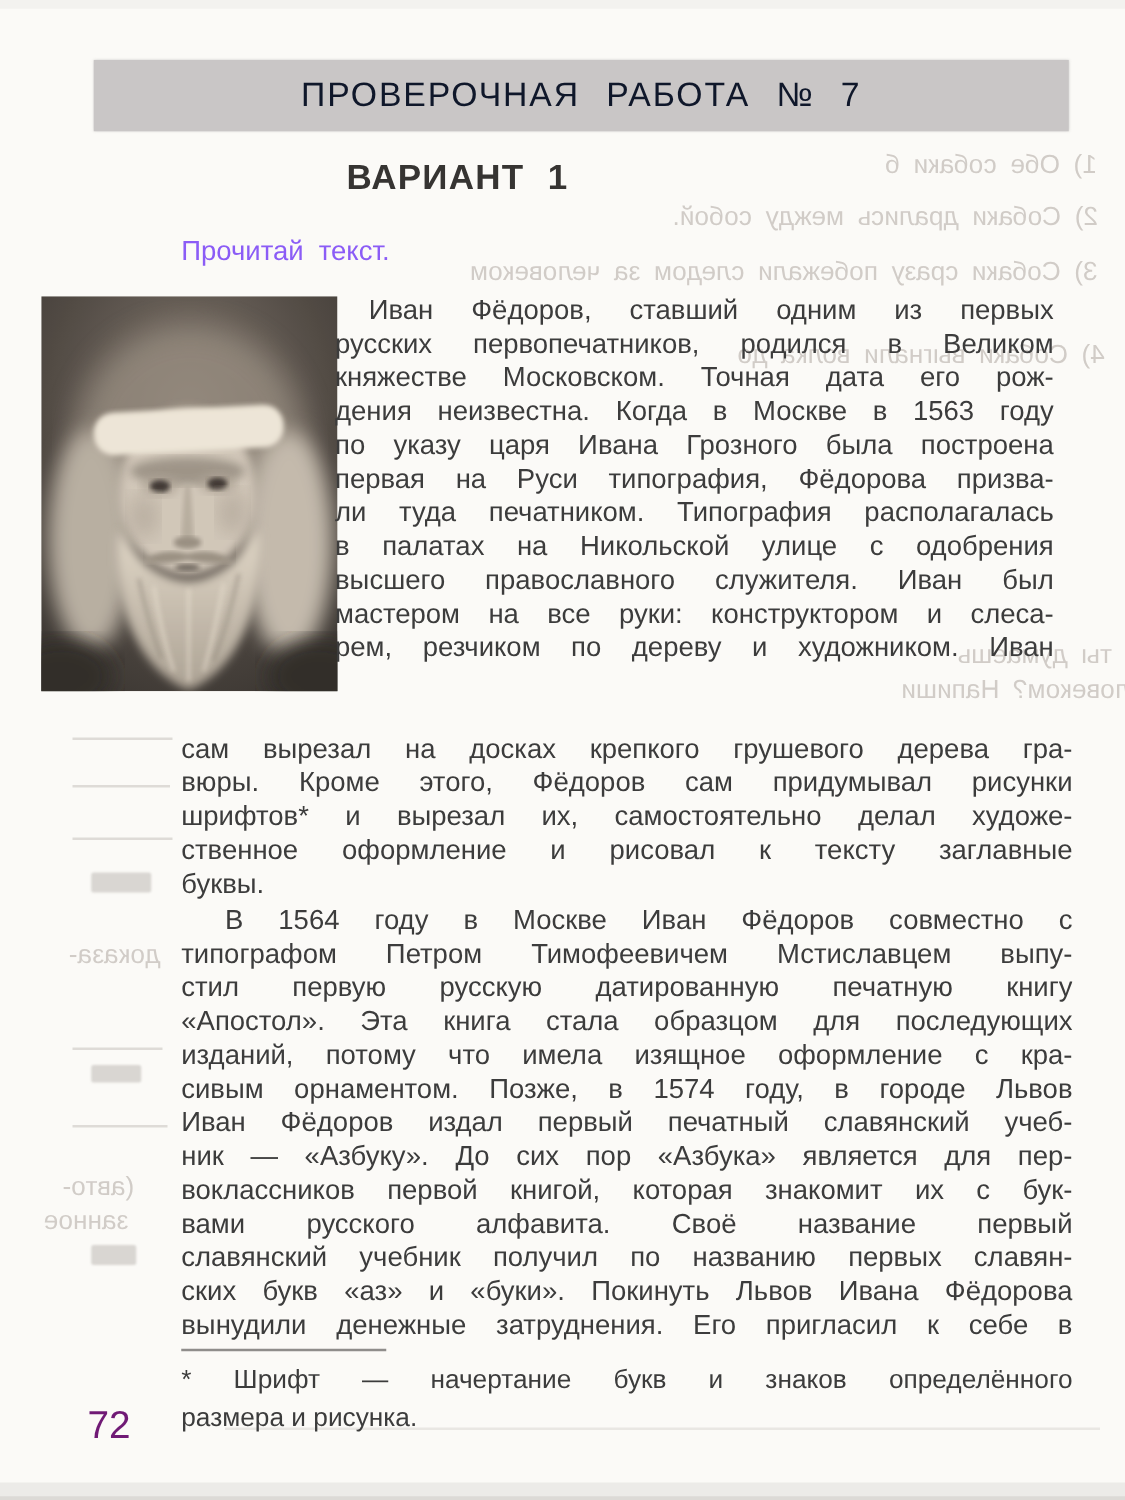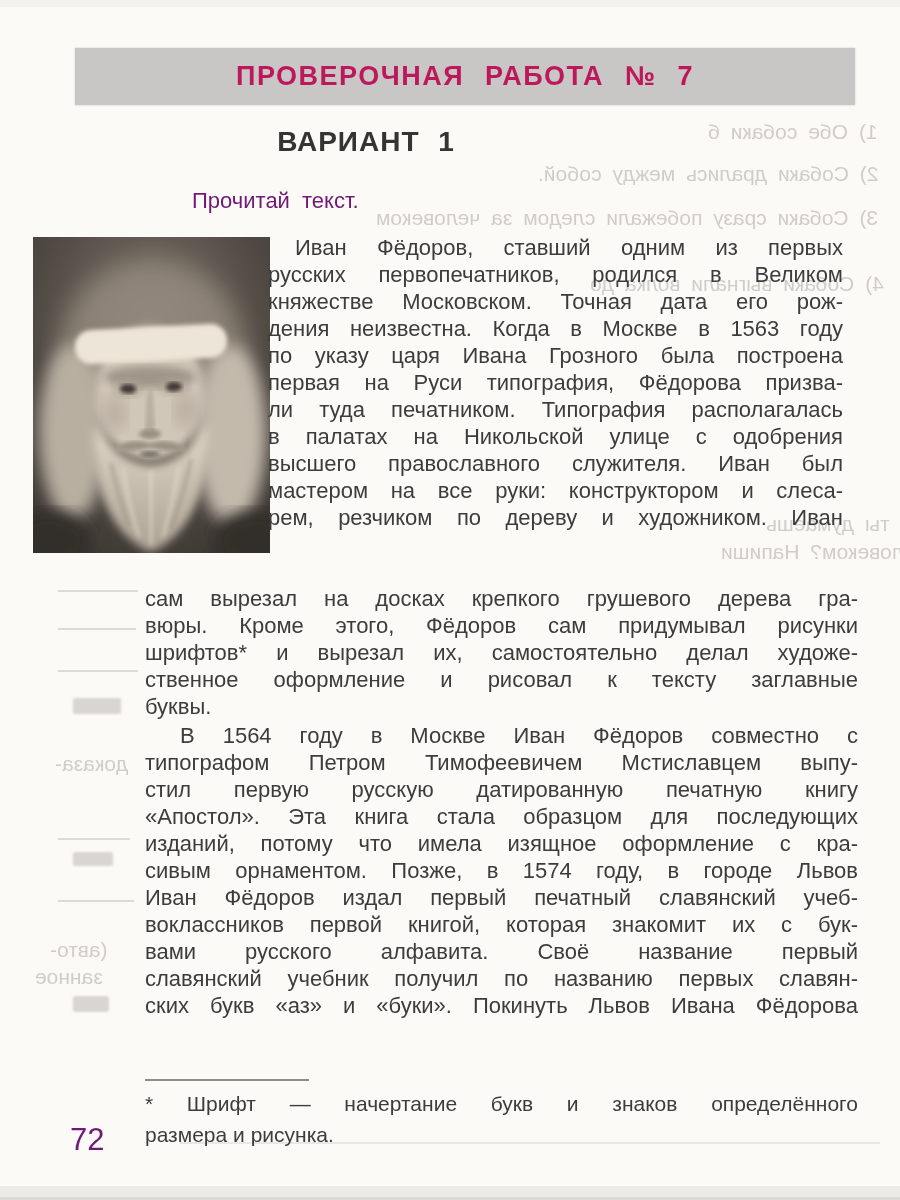--- a/index.html
+++ b/index.html
@@ -11,30 +11,30 @@
   }
   .abs{position:absolute;}
   
   .banner{
     left:75px;top:48px;width:780px;height:57px;
     background:#c9c6c6;
     display:flex;align-items:center;justify-content:center;
     box-shadow:0 0 2px rgba(120,120,120,.35);
   }
   .banner-title{
-    font-size:27px;font-weight:bold;color:#be185d;
+    font-size:27px;font-weight:normal;color:#0f172a;
     letter-spacing:1.5px;word-spacing:12px;white-space:nowrap;
   }
   .variant{
     left:0;top:126px;width:732px;text-align:center;
     font-size:28px;font-weight:bold;color:#363432;
     letter-spacing:1px;word-spacing:10px;
   }
   .instruction{
-    left:145px;top:188px;font-size:22px;color:#701a75;word-spacing:6px;margin-left:47px;
+    left:145px;top:188px;font-size:22px;color:#8b5cf6;word-spacing:6px;
   }
   
   .portrait{
     left:33px;top:237px;width:237px;height:316px;
     filter:sepia(.12) contrast(.93) brightness(1.01);
   }
   
   .tblock{font-size:22px;color:#3c3c3c;line-height:27px;}
   .jline{display:block;height:27px;overflow:hidden;
     text-align:justify;text-align-last:justify;}
@@ -173,24 +173,26 @@
 </div>
 
 <div class="abs tblock blockC">
   <span class="jline ind35">В 1564 году в Москве Иван Фёдоров совместно с</span>
   <span class="jline">типографом Петром Тимофеевичем Мстиславцем выпу-</span>
   <span class="jline">стил первую русскую датированную печатную книгу</span>
   <span class="jline">«Апостол». Эта книга стала образцом для последующих</span>
   <span class="jline">изданий, потому что имела изящное оформление с кра-</span>
   <span class="jline">сивым орнаментом. Позже, в 1574 году, в городе Львов</span>
   <span class="jline">Иван Фёдоров издал первый печатный славянский учеб-</span>
+  <span class="jline">ник — «Азбуку». До сих пор «Азбука» является для пер-</span>
   <span class="jline">воклассников первой книгой, которая знакомит их с бук-</span>
   <span class="jline">вами русского алфавита. Своё название первый</span>
   <span class="jline">славянский учебник получил по названию первых славян-</span>
   <span class="jline">ских букв «аз» и «буки». Покинуть Львов Ивана Фёдорова</span>
+  <span class="jline">вынудили денежные затруднения. Его пригласил к себе в</span>
 </div>
 
 <div class="abs fn-rule"></div>
 <div class="abs footnote">
   <span class="jline">* Шрифт — начертание букв и знаков определённого</span>
   <span class="plain">размера и рисунка.</span>
 </div>
 
 <div class="abs pagenum">72</div>
 

